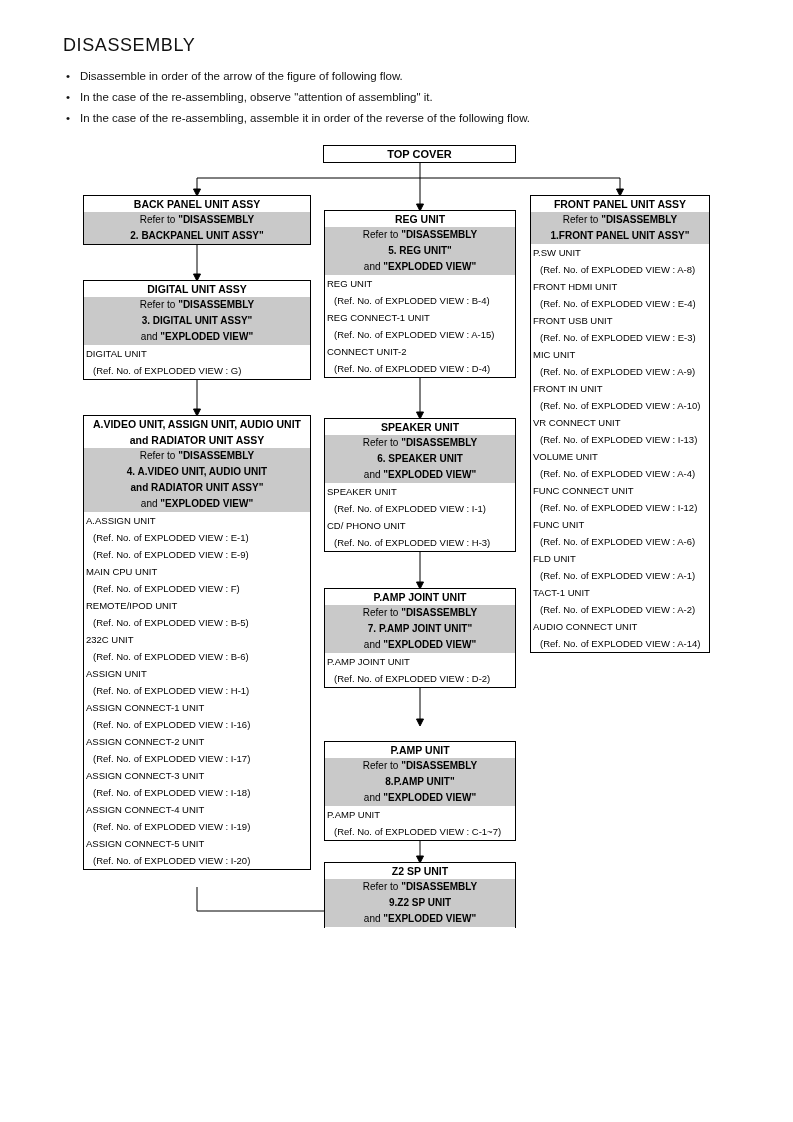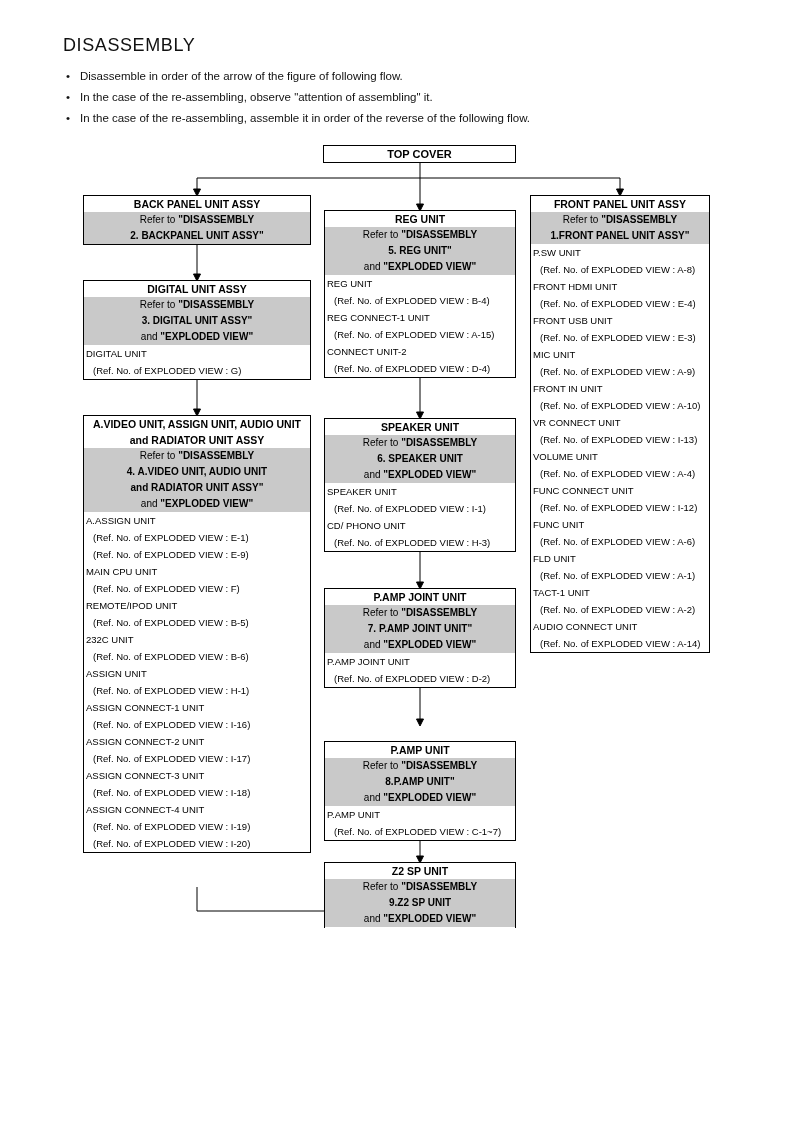--- a/index.html
+++ b/index.html
@@ -144,20 +144,21 @@
         <div class="item-name">ASSIGN UNIT</div>
         <div class="item-ref">(Ref. No. of EXPLODED VIEW : H-1)</div>
         <div class="item-name">ASSIGN CONNECT-1 UNIT</div>
         <div class="item-ref">(Ref. No. of EXPLODED VIEW : I-16)</div>
         <div class="item-name">ASSIGN CONNECT-2 UNIT</div>
         <div class="item-ref">(Ref. No. of EXPLODED VIEW : I-17)</div>
         <div class="item-name">ASSIGN CONNECT-3 UNIT</div>
         <div class="item-ref">(Ref. No. of EXPLODED VIEW : I-18)</div>
         <div class="item-name">ASSIGN CONNECT-4 UNIT</div>
         <div class="item-ref">(Ref. No. of EXPLODED VIEW : I-19)</div>
+        <div class="item-name">ASSIGN CONNECT-5 UNIT</div>
         <div class="item-ref">(Ref. No. of EXPLODED VIEW : I-20)</div>
       </div>
   </div>
 
   <div id="box-reg" class="flow-box">
     <div class="fb-title">
         <div>REG UNIT</div>
       </div>
     <div class="fb-refer">
         <div><span>Refer to </span><span class="b">"DISASSEMBLY</span></div>

